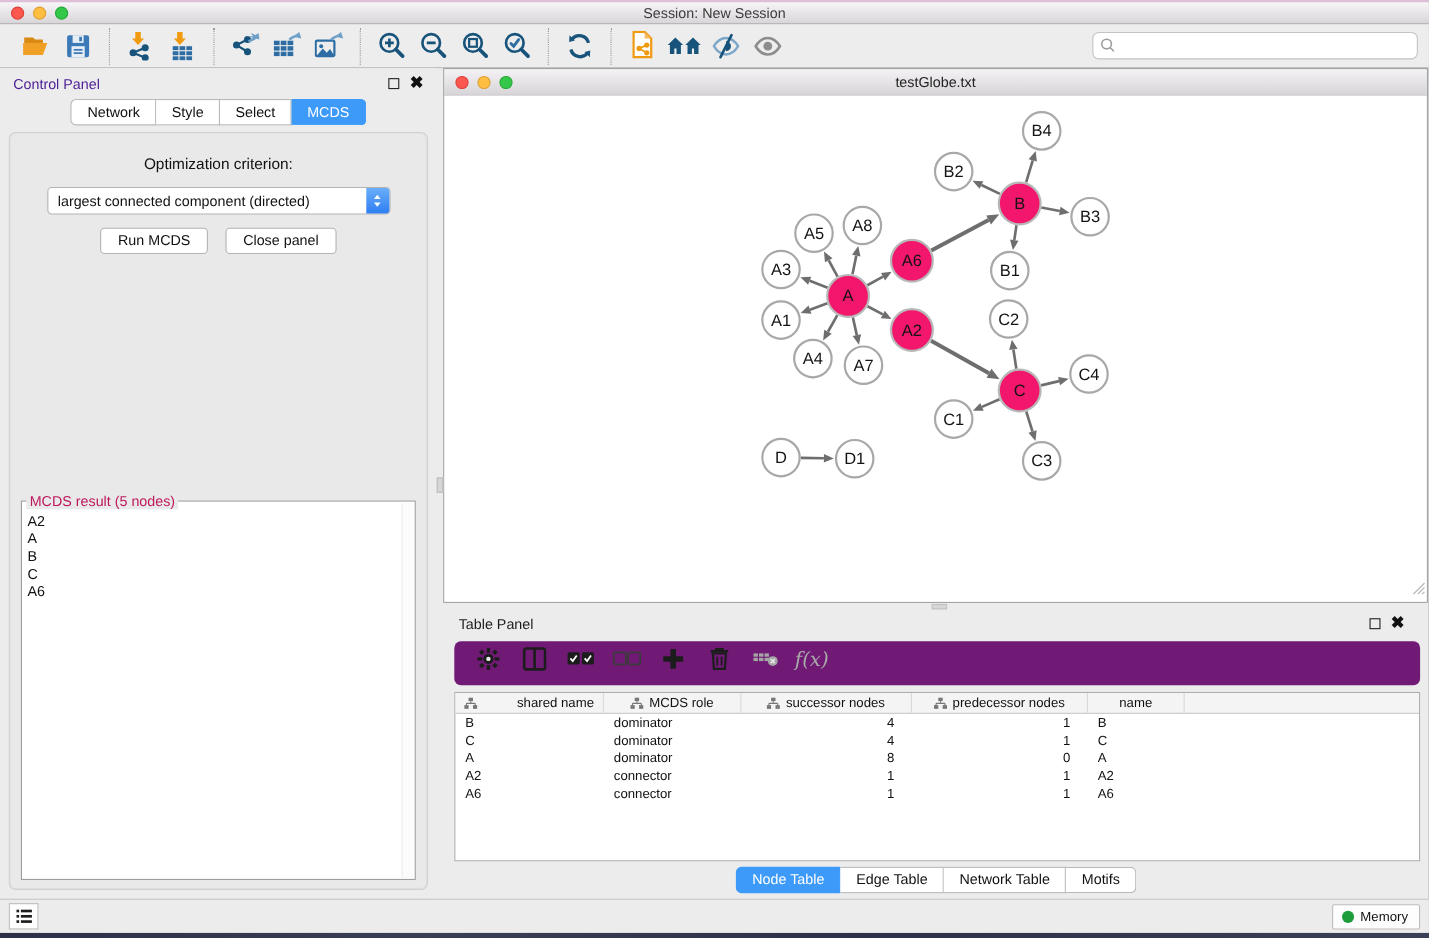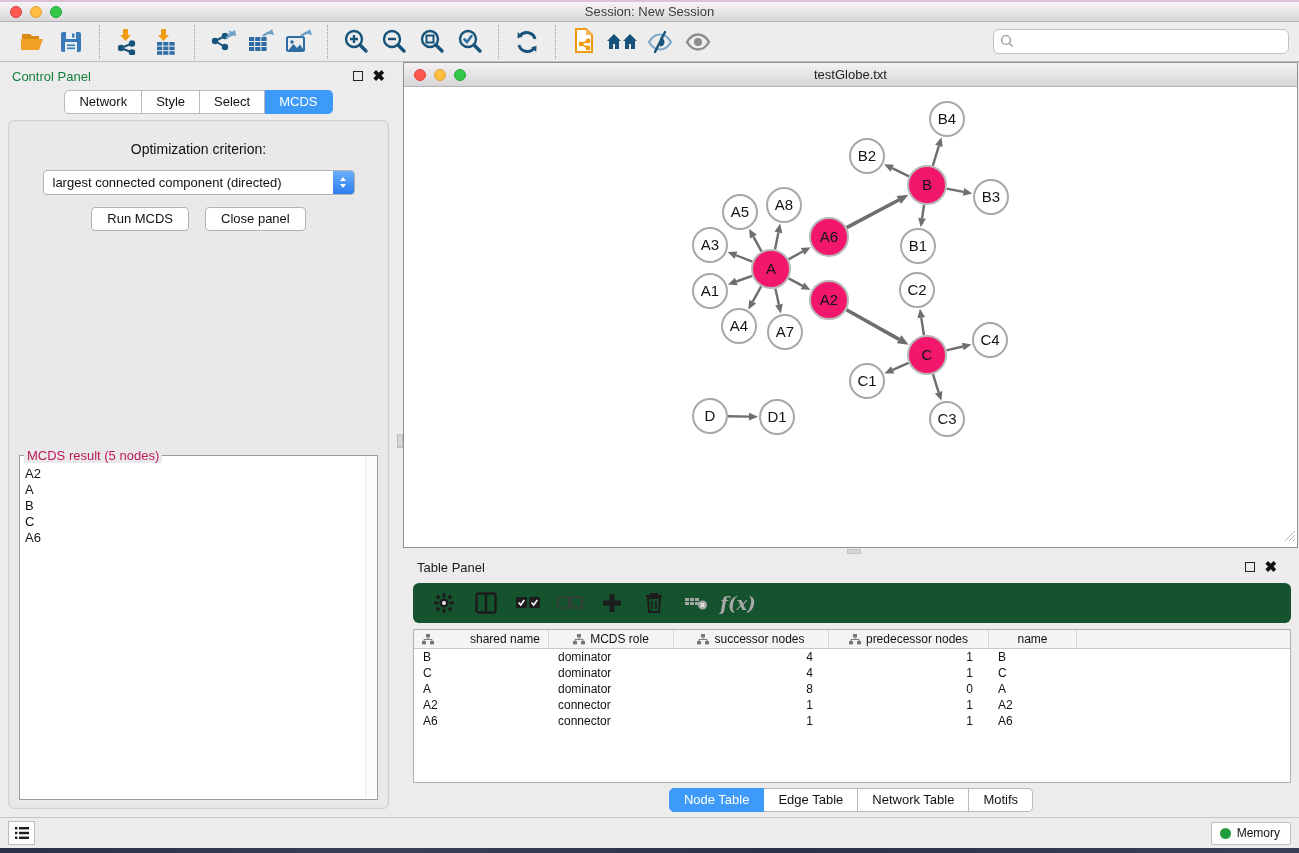--- a/index.html
+++ b/index.html
@@ -26,21 +26,21 @@
   .search-input { width:296px; height:25px; border:1px solid #c3c3c3; border-radius:6px; background:#fff;
     padding-left:26px; font-size:13px; outline:none; }
   .search-mag { position:absolute; left:7px; top:5px; }
 
   
   .main { flex:1; display:flex; min-height:0; }
 
   
   .control-panel { width:397px; flex:none; display:flex; flex-direction:column; background:#ececec; }
   .panel-head { height:28px; display:flex; align-items:center; padding:0 12px; flex:none; }
-  .panel-head .ph-title { font-size:13px; color:#15803d; }
+  .panel-head .ph-title { font-size:13px; color:#4c1d95; }
   .ph-icons { margin-left:auto; display:flex; align-items:center; gap:9px; }
   .float-ic { width:10px; height:10px; border:1.6px solid #222; display:inline-block; }
   .close-ic { font-size:15px; font-weight:bold; color:#111; line-height:10px; }
   .cp-tabs { display:flex; justify-content:center; flex:none;align-items:flex-end; }
   .tabseg { display:flex; }
   .tabseg .tab { font-size:13px; padding:3px 14px 4px; background:#fff; border:1px solid #b9b9b9; border-left:none;
     color:#111; }
   .tabseg .tab:first-child { border-left:1px solid #b9b9b9; border-radius:5px 0 0 5px; }
   .tabseg .tab:last-child { border-radius:0 5px 5px 0; }
   .tabseg .tab.active { background:#3d9af8; border-color:#3d9af8; color:#fff; }
@@ -79,22 +79,22 @@
   .net-canvas svg.graph { position:absolute; inset:0; }
   .resize-grip { position:absolute; right:1px; bottom:1px; }
 
   .h-split { height:7px; flex:none; position:relative; }
   .h-grip { position:absolute; left:444px; top:1px; width:14px; height:5px; background:#d6d6d6; border:1px solid #c2c2c2; }
 
   
   .table-panel { flex:1; display:flex; flex-direction:column; min-height:0; }
   .tp-head { height:24px; display:flex; align-items:center; padding:0 14px; flex:none; }
   .tp-head .ph-title { font-size:13px; color:#1c1c1c; }
-  .tp-toolbar { height:40px; margin:4px 8px 0 10px; background:#14532d; border-radius:6px; display:flex;
-    align-items:center; padding-left:14px; gap:8px; flex:none;font-weight:bold; }
+  .tp-toolbar { height:40px; margin:4px 8px 0 10px; background:#701a75; border-radius:6px; display:flex;
+    align-items:flex-start; padding-left:14px; gap:8px; flex:none; }
   .tpbtn { width:34px; height:32px; display:flex; align-items:center; justify-content:center; }
   .fx { font-family:"DejaVu Serif", serif; font-style:italic; font-size:18px; color:#a9a9a9; }
   .tbl-wrap { flex:1; margin:6px 8px 0 10px; background:#fff; border:1px solid #b0b0b0; overflow:hidden;
     display:flex; flex-direction:column; }
   .tbl-header { display:flex; background:#f4f4f4; border-bottom:1px solid #c9c9c9; flex:none; }
   .th { height:18px; display:flex; align-items:center; justify-content:center; gap:5px; font-size:12px; color:#111;
     border-right:1px solid #d9d9d9; }
   .tbl-row { display:flex; }
   .td { height:16px; font-size:12px; color:#111; display:flex; align-items:center; }
   .td.left { justify-content:flex-start; padding-left:9px; }

